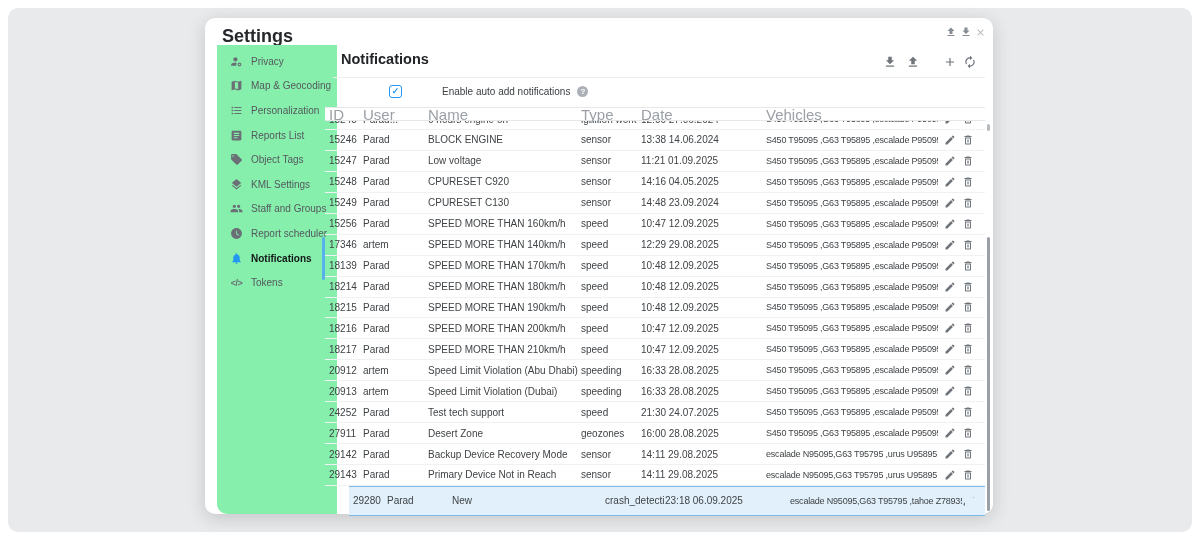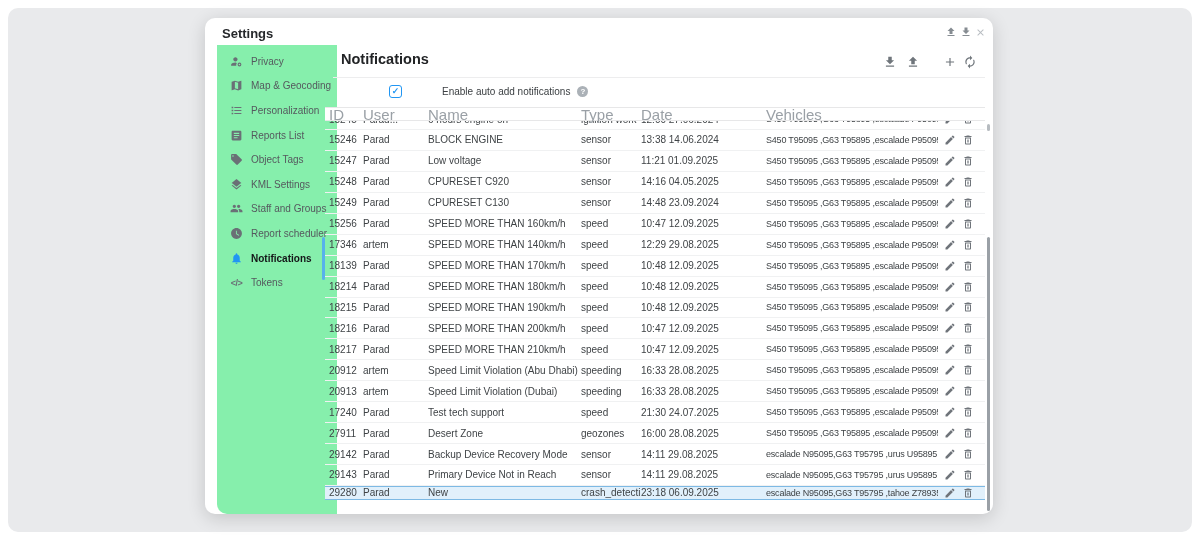--- a/index.html
+++ b/index.html
@@ -6,21 +6,21 @@
   html,body { margin:0; padding:0; }
   body {
     width:1200px; height:540px; position:relative; overflow:hidden;
     background:#ffffff; font-family:"Liberation Sans", sans-serif;
   }
   .backdrop { position:absolute; left:8px; top:8px; right:8px; bottom:8px;
     background:#e9eaec; border-radius:10px; }
   .dialog { position:absolute; left:205px; top:18px; width:788px; height:496px;
     background:#fff; border-radius:10px; box-shadow:0 4px 18px rgba(0,0,0,.16); }
 
-  .dlg-title { position:absolute; left:17px; top:8px; font-size:13px; font-weight:700;
+  .dlg-title { position:absolute; left:17px; top:8px; font-size:18px; font-weight:700;
     color:#26282b; }
   .dlg-actions { position:absolute; right:7px; top:8px; display:flex; gap:3px; align-items:center; }
   .dlg-actions .icon-btn { width:12px; height:12px; color:#868c92; cursor:pointer; }
   .dlg-actions .icon-btn svg { width:12px; height:12px; display:block; }
   .dlg-actions .icon-btn.close-btn { color:#b7bcc1; width:11px; height:11px; }
   .dlg-actions .icon-btn.close-btn svg { width:11px; height:11px; }
 
   .sidebar { position:absolute; left:12px; top:27px; bottom:0; width:120px;
     background:#86efac; border-radius:0 0 0 10px; padding-top:4px; }
   .side-item { height:24.6px; display:flex; align-items:center; gap:8px;
@@ -65,23 +65,23 @@
   .thead span { font-size:15px; color:#9aa0a6; white-space:nowrap; overflow:hidden; }
 
   .tbody { position:absolute; left:0; top:76px; width:660px; }
   .trow { display:grid; grid-template-columns:34px 65px 153px 60px 125px 172px 1fr;
     align-items:center; height:20.95px; padding-left:4px;
     border-bottom:1px solid #f0f1f2; font-size:10px; color:#3f4346; }
   .trow span { white-space:nowrap; overflow:hidden; }
   .veh { font-size:9px; letter-spacing:-.2px; }
   .trow.clipped { height:9px; overflow:hidden; }
   .trow.clipped > * { transform:translateY(-6px); }
-  .trow.selected { background:var(--sel-bg,#e1f0fb); height:14px;
+  .trow.selected { background:var(--sel-bg,#e1f0fb); height:30px;
     border-top:1px solid var(--sel-border,#7db9e4);
-    border-bottom:1px solid var(--sel-border,#7db9e4); }
+    border-bottom:1px solid var(--sel-border,#7db9e4);margin-left:24px; }
   .row-actions { display:flex; justify-content:flex-end; align-items:center;
     gap:6px; padding-right:11px; overflow:visible; }
   .row-btn { width:12px; height:12px; color:#6f747a; cursor:pointer; }
   .row-btn svg { width:12px; height:12px; display:block; }
 
   .vscroll { position:absolute; left:662px; top:192px; width:3px; height:274px;
     background:#9aa0a6; border-radius:2px; cursor:pointer; }
   .vscroll-tick { position:absolute; left:662px; top:79px; width:3px; height:7px;
     background:#b6bbc0; border-radius:2px; }
 </style>
@@ -522,21 +522,21 @@
             </span>
             <span class="row-btn">
               <svg viewBox="0 0 24 24" fill="currentColor">
                 <path d="M15.5 4l-1-1h-5l-1 1H5v2h14V4h-3.5zM6 19c0 1.1.9 2 2 2h8c1.1 0 2-.9 2-2V7H6v12zM8 9h8v10H8V9z"></path>
                 <path d="M10.2 11h1.2v6h-1.2zm2.4 0h1.2v6h-1.2z"></path>
               </svg>
             </span>
           </span>
         </div>
         <div class="trow">
-          <span>17240</span>
+          <span>24252</span>
           <span>Parad</span>
           <span>Test tech support</span>
           <span>speed</span>
           <span>21:30 24.07.2025</span>
           <span class="veh">S450 T95095 ,G63 T95895 ,escalade P95095 ,...</span>
           <span class="row-actions">
             <span class="row-btn">
               <svg viewBox="0 0 24 24" fill="currentColor">
                 <path d="M3 17.25V21h3.75L17.81 9.94l-3.75-3.75L3 17.25zM20.71 7.04c.39-.39.39-1.02 0-1.41l-2.34-2.34c-.39-.39-1.02-.39-1.41 0l-1.83 1.83 3.75 3.75 1.42-1.83z"></path>
               </svg>

